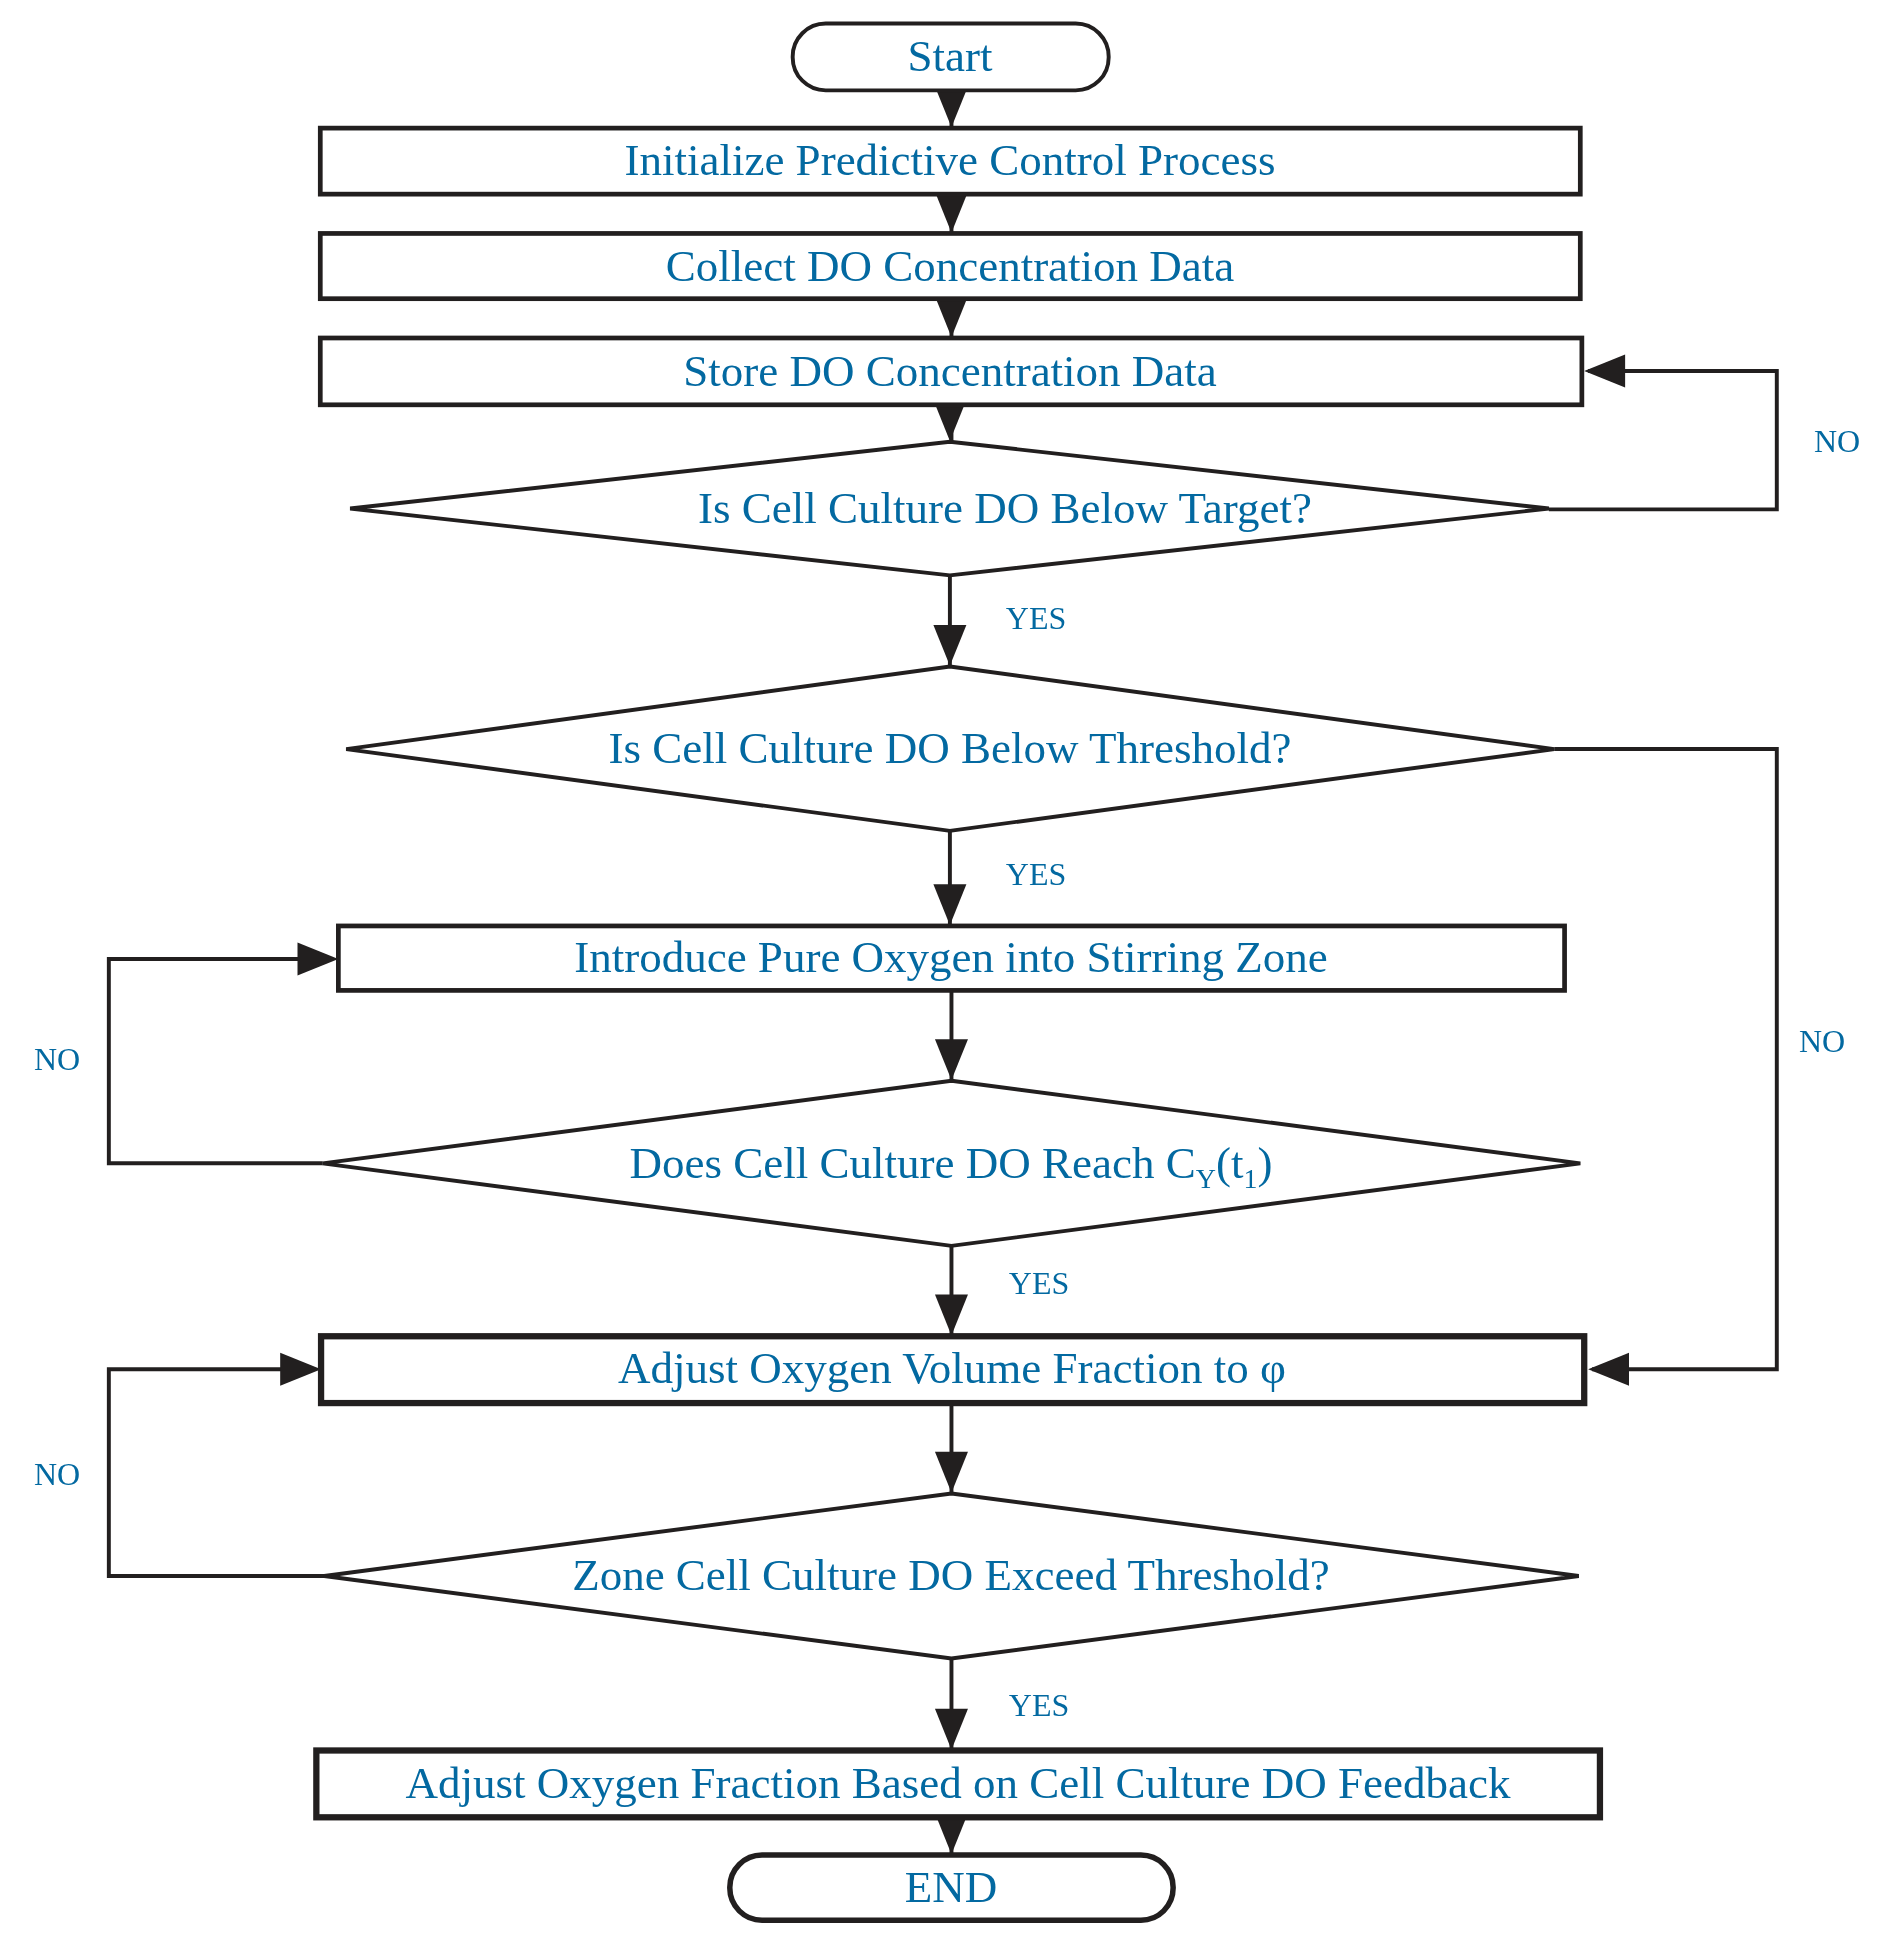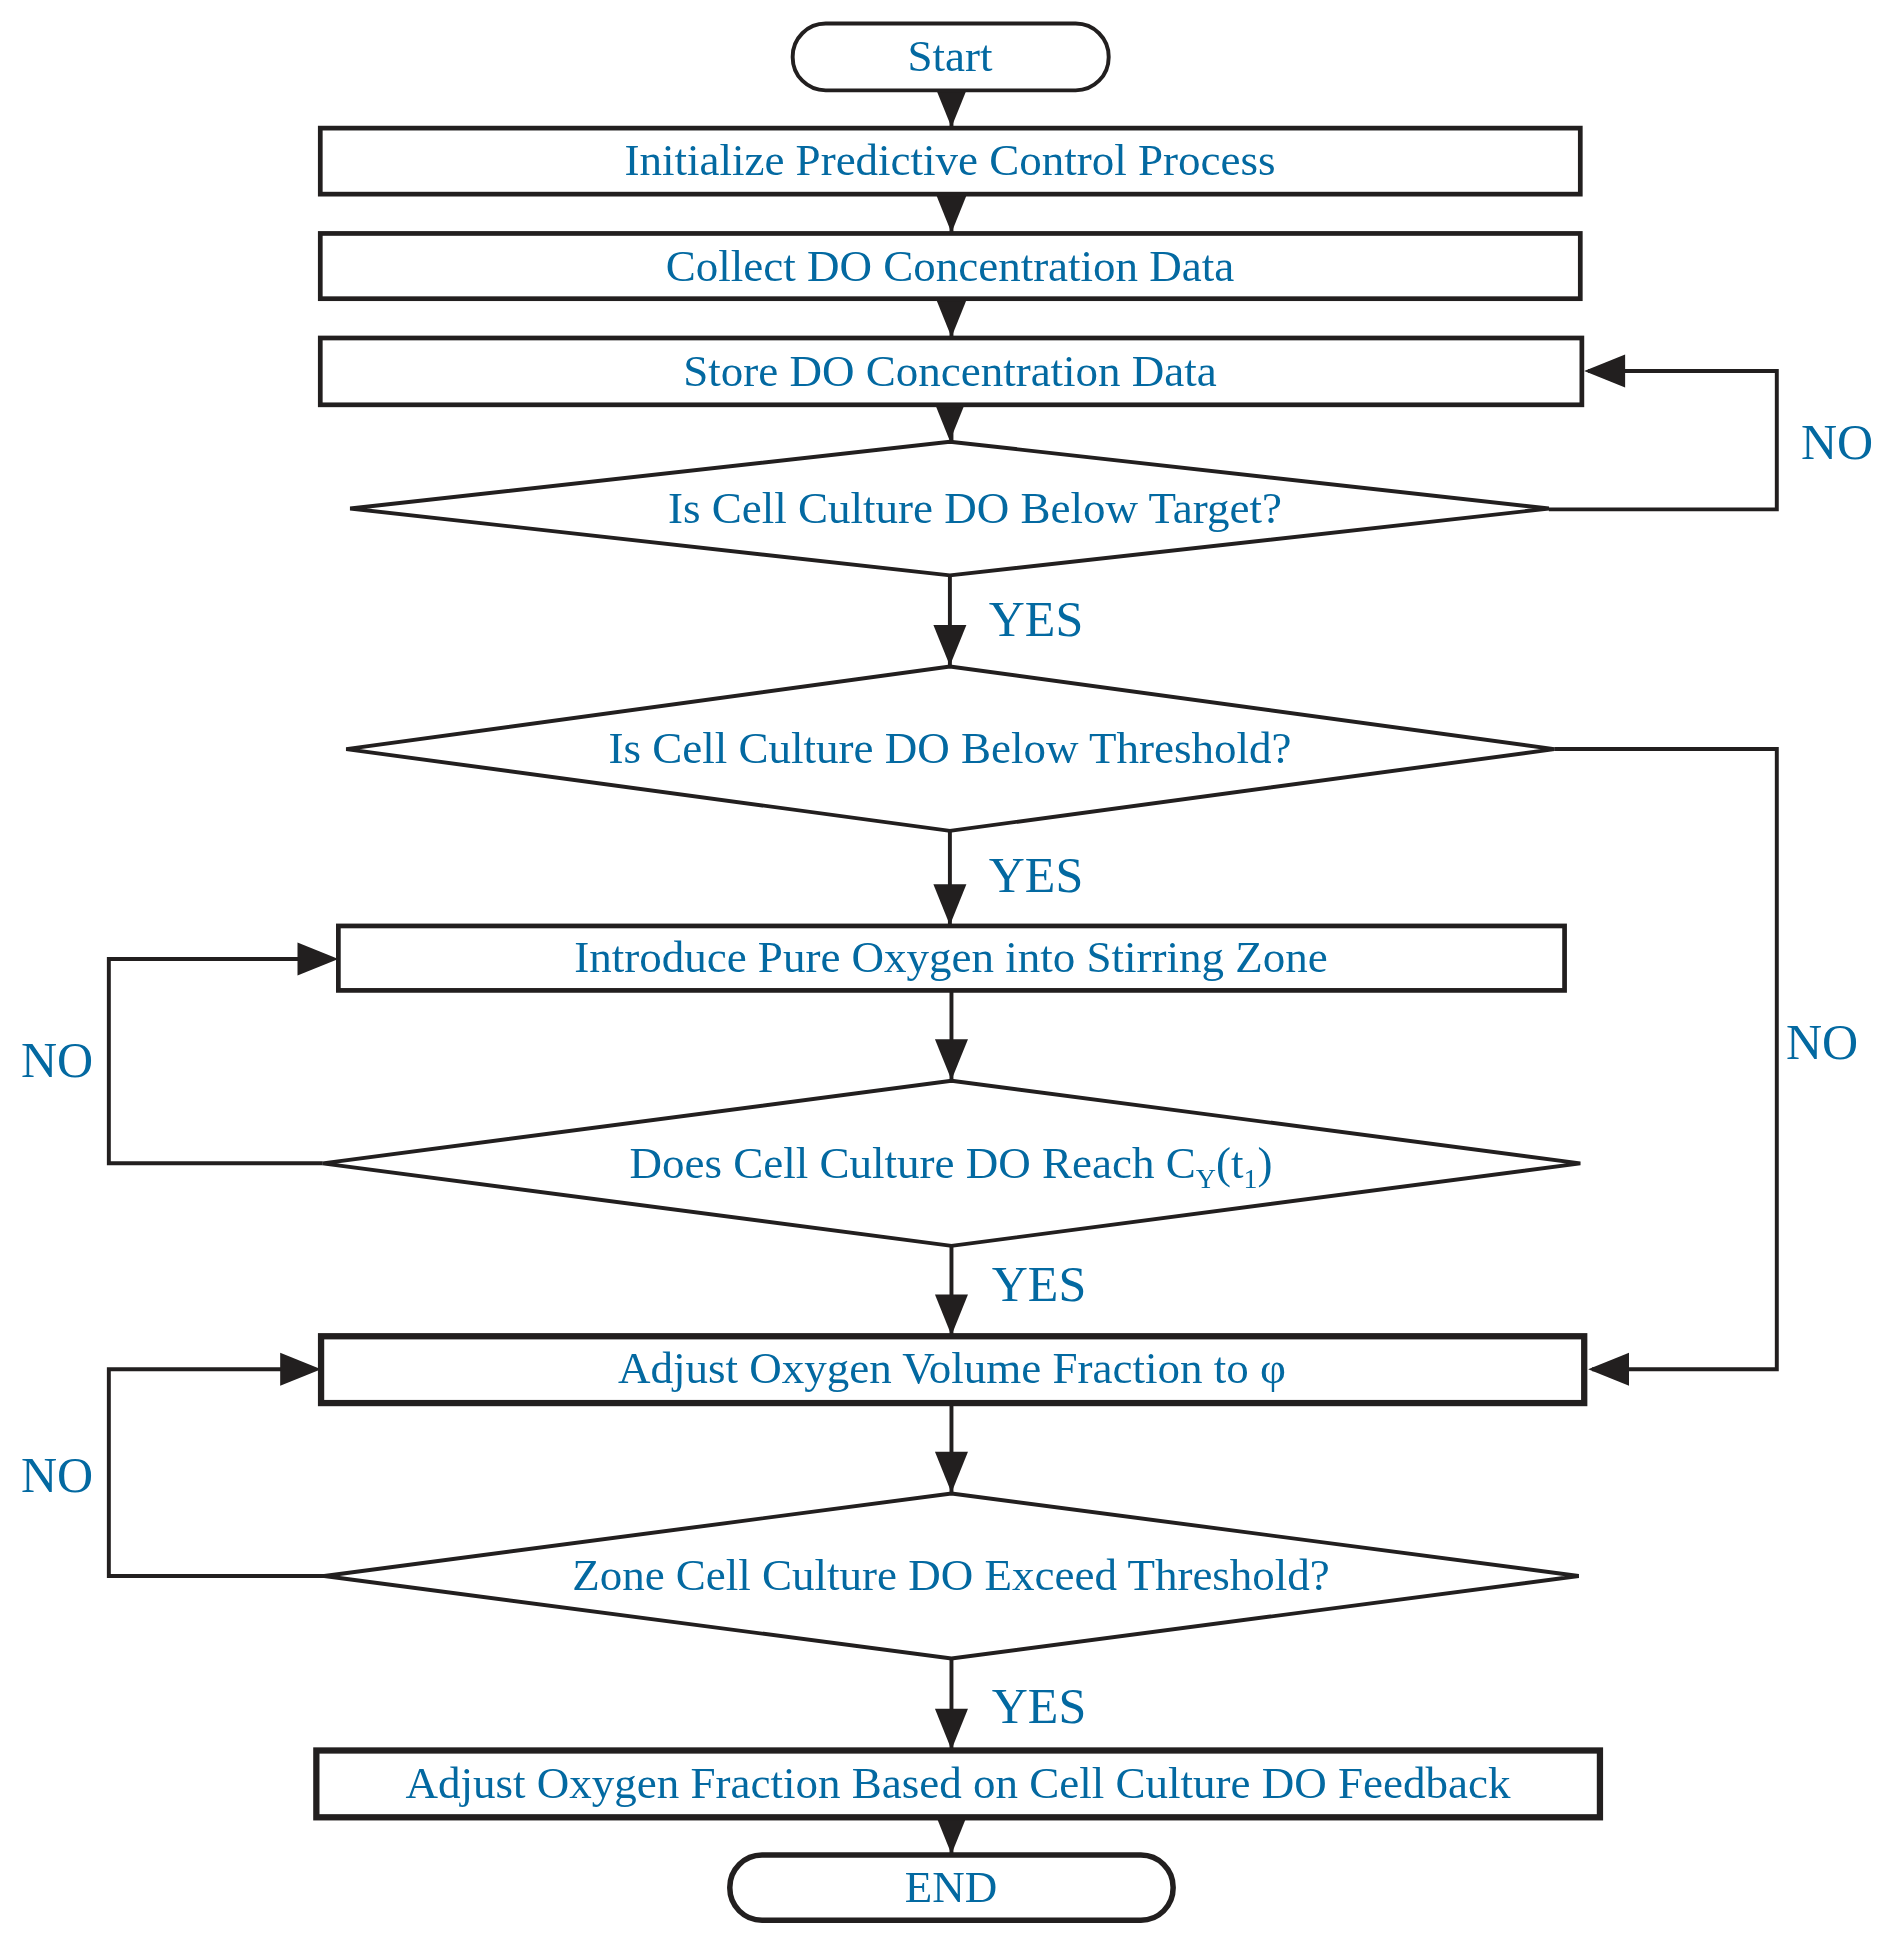--- a/index.html
+++ b/index.html
@@ -15,21 +15,21 @@
   .canvas svg{position:absolute;left:0;top:0;}
   .lbl{
     position:absolute;
     transform:translate(-50%,-50%);
     white-space:nowrap;
     font-size:45px;
     line-height:1.05;
     text-align:center;
     letter-spacing:0px;
   }
-  .edge-lbl{font-size:50px;}
+  .edge-lbl{font-size:32px;}
   .lbl sub{
     font-size:0.62em;
     vertical-align:-0.35em;
     line-height:0;
   }
 </style>
 </head>
 <body>
 
 <div class="canvas">
@@ -85,21 +85,21 @@
       <polygon points="1210,1900 2008,2005 1210,2110 412,2005" stroke-width="5"></polygon>
       <rect x="402" y="2227" width="1633" height="85" stroke-width="8"></rect>
       <rect x="928" y="2360" width="564" height="83" rx="41" ry="41" stroke-width="7"></rect>
     </g>
   </svg>
 
   <div class="lbl" style="left:950px;top:57px;">Start</div>
   <div class="lbl" style="left:950px;top:267px;">Collect DO Concentration Data</div>
   <div class="lbl" style="left:950px;top:161px;">Initialize Predictive Control Process</div>
   <div class="lbl" style="left:950px;top:372px;">Store DO Concentration Data</div>
-  <div class="lbl" style="left:975px;top:509px;">Is Cell Culture DO Below Target?</div>
+  <div class="lbl" style="left:1005px;top:509px;">Is Cell Culture DO Below Target?</div>
   <div class="lbl" style="left:950px;top:749px;">Is Cell Culture DO Below Threshold?</div>
   <div class="lbl" style="left:951px;top:958px;text-align:center;">Introduce Pure Oxygen into Stirring Zone</div>
 
   <div class="lbl" style="left:951px;top:1164px;text-align:right;"><span>Does Cell Culture DO Reach C</span><sub>Y</sub><span>(t</span><sub>1</sub><span>)</span></div>
 
   <div class="lbl" style="left:952px;top:1369px;">Adjust Oxygen Volume Fraction to φ</div>
   <div class="lbl" style="left:951px;top:1576px;">Zone Cell Culture DO Exceed Threshold?</div>
   <div class="lbl" style="left:958px;top:1784px;">Adjust Oxygen Fraction Based on Cell Culture DO Feedback</div>
   <div class="lbl" style="left:951px;top:1888px;">END</div>
 

